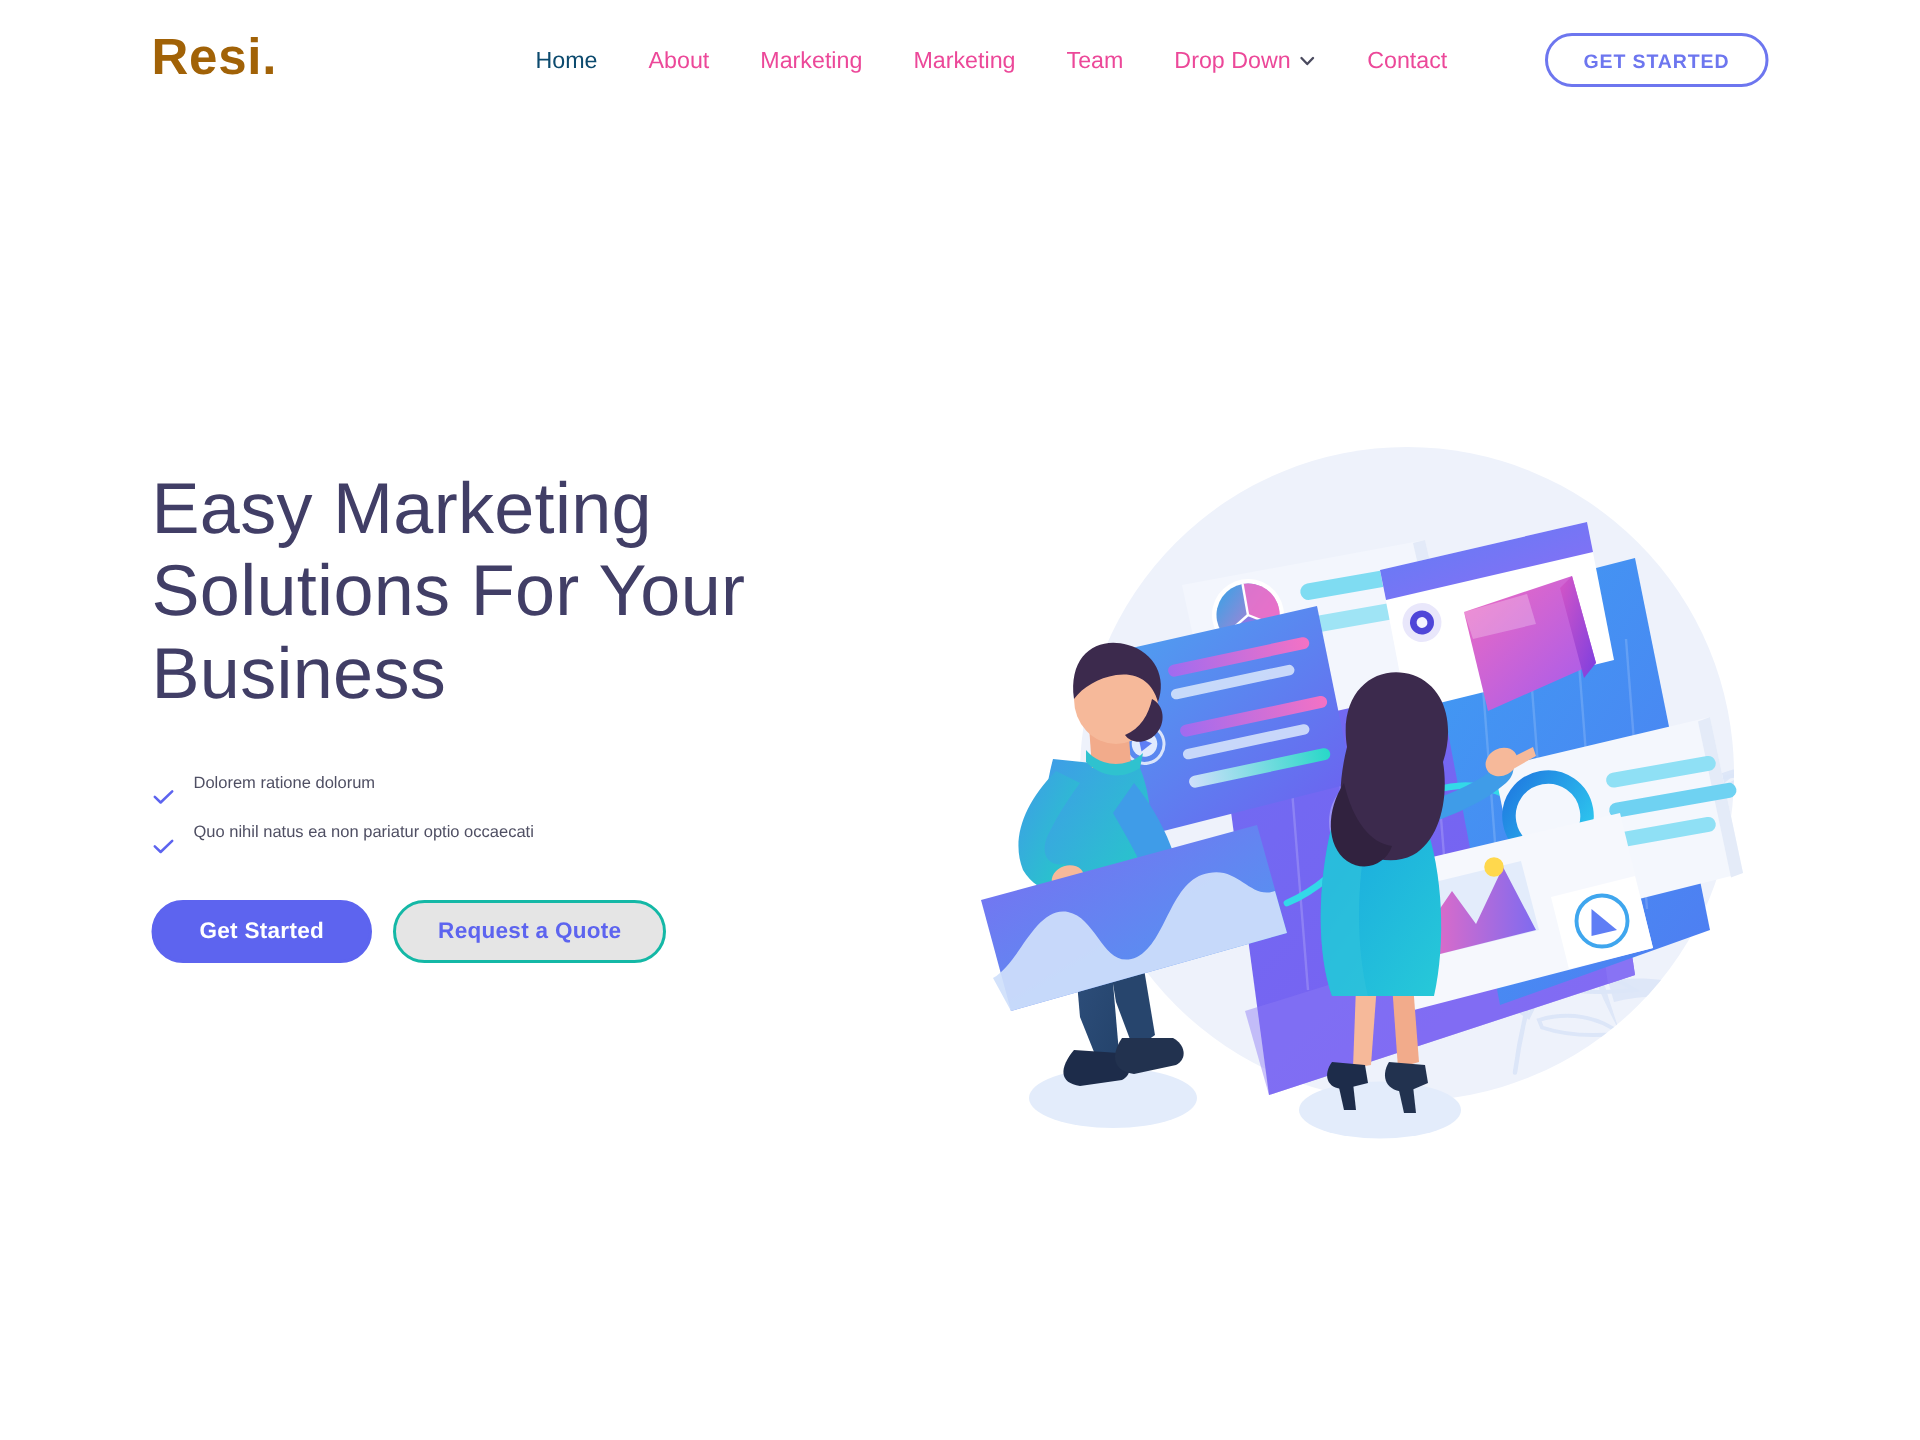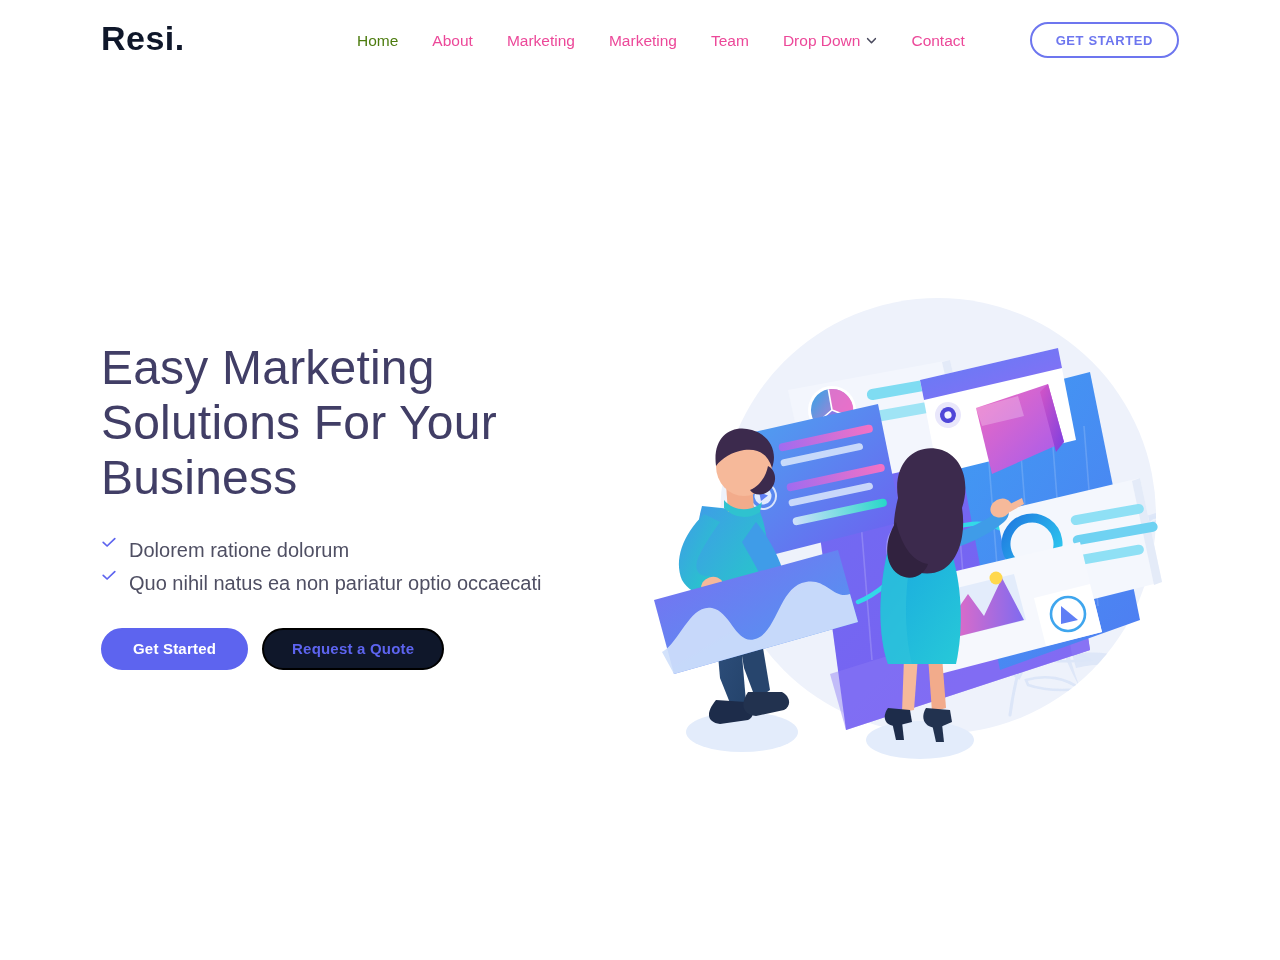--- a/index.html
+++ b/index.html
@@ -32,21 +32,21 @@
     z-index: 40;
   }
 
   .brand {
     position: absolute;
     left: 101px;
     top: 21px;
     font-size: 34px;
     font-weight: 700;
     letter-spacing: 0.5px;
-    color: #0f172a;
+    color: #a16207;
     line-height: 1;
     text-decoration: none;
     white-space: nowrap;
   }
 
   .nav {
     position: absolute;
     left: 340px;
     top: 28px;
     display: flex;
@@ -59,21 +59,21 @@
     color: #ec4899;
     padding: 0 17px;
     line-height: 26px;
     white-space: nowrap;
     cursor: pointer;
     text-decoration: none;
     display: inline-flex;
     align-items: center;
     gap: 6px;
   }
-  .nav-item.active { color: #4d7c0f; }
+  .nav-item.active { color: #0c4a6e; }
   .chev {
     display: inline-block;
     width: 11px;
     height: 11px;
     position: relative;
     top: -1px;
   }
   .chev svg { display:block; width: 11px; height: 11px; }
 
   .header-cta {
@@ -101,40 +101,40 @@
   .hero {
     position: absolute;
     top: 80px; left: 0;
     width: 1280px;
     height: 880px;
   }
 
   .hero-copy {
     position: absolute;
     left: 101px;
-    top: 260px;
+    top: 232px;
     width: 520px;
   }
 
   .hero-title {
     font-size: 48px;
     line-height: 1.15;
     font-weight: 400;
     color: #413e66;
     letter-spacing: 0.2px;
     margin-bottom: 28px;
     max-width: 470px;
   }
 
   .hero-list { list-style: none; margin-bottom: 28px; }
   .hero-list li {
     display: flex;
-    align-items: flex-start;
+    align-items: flex-end;
     gap: 12px;
-    font-size: 20px;
+    font-size: 11px;
     color: #4f4f63;
     line-height: 33px;
   }
   .check-icon { flex: 0 0 auto; width: 16px; height: 16px; display:block; }
   .check-icon svg { display:block; }
 
   .hero-actions { display: flex; align-items: center; gap: 14px; }
 
   .btn {
     display: inline-flex;
@@ -149,23 +149,23 @@
     font-family: inherit;
     white-space: nowrap;
   }
   .btn-primary {
     background: #5d64ef;
     color: #ffffff;
     border: 2px solid #5d64ef;
     padding: 0 30px;
   }
   .btn-outline {
-    background: #0f172a;
+    background: #e5e5e5;
     color: #5d64ef;
-    border: 2px solid #000000;
+    border: 2px solid #14b8a6;
     padding: 0 28px;
   }
 
   
   .hero-art {
     position: absolute;
     left: 620px;
     top: 180px;
     width: 600px;
     height: 520px;

